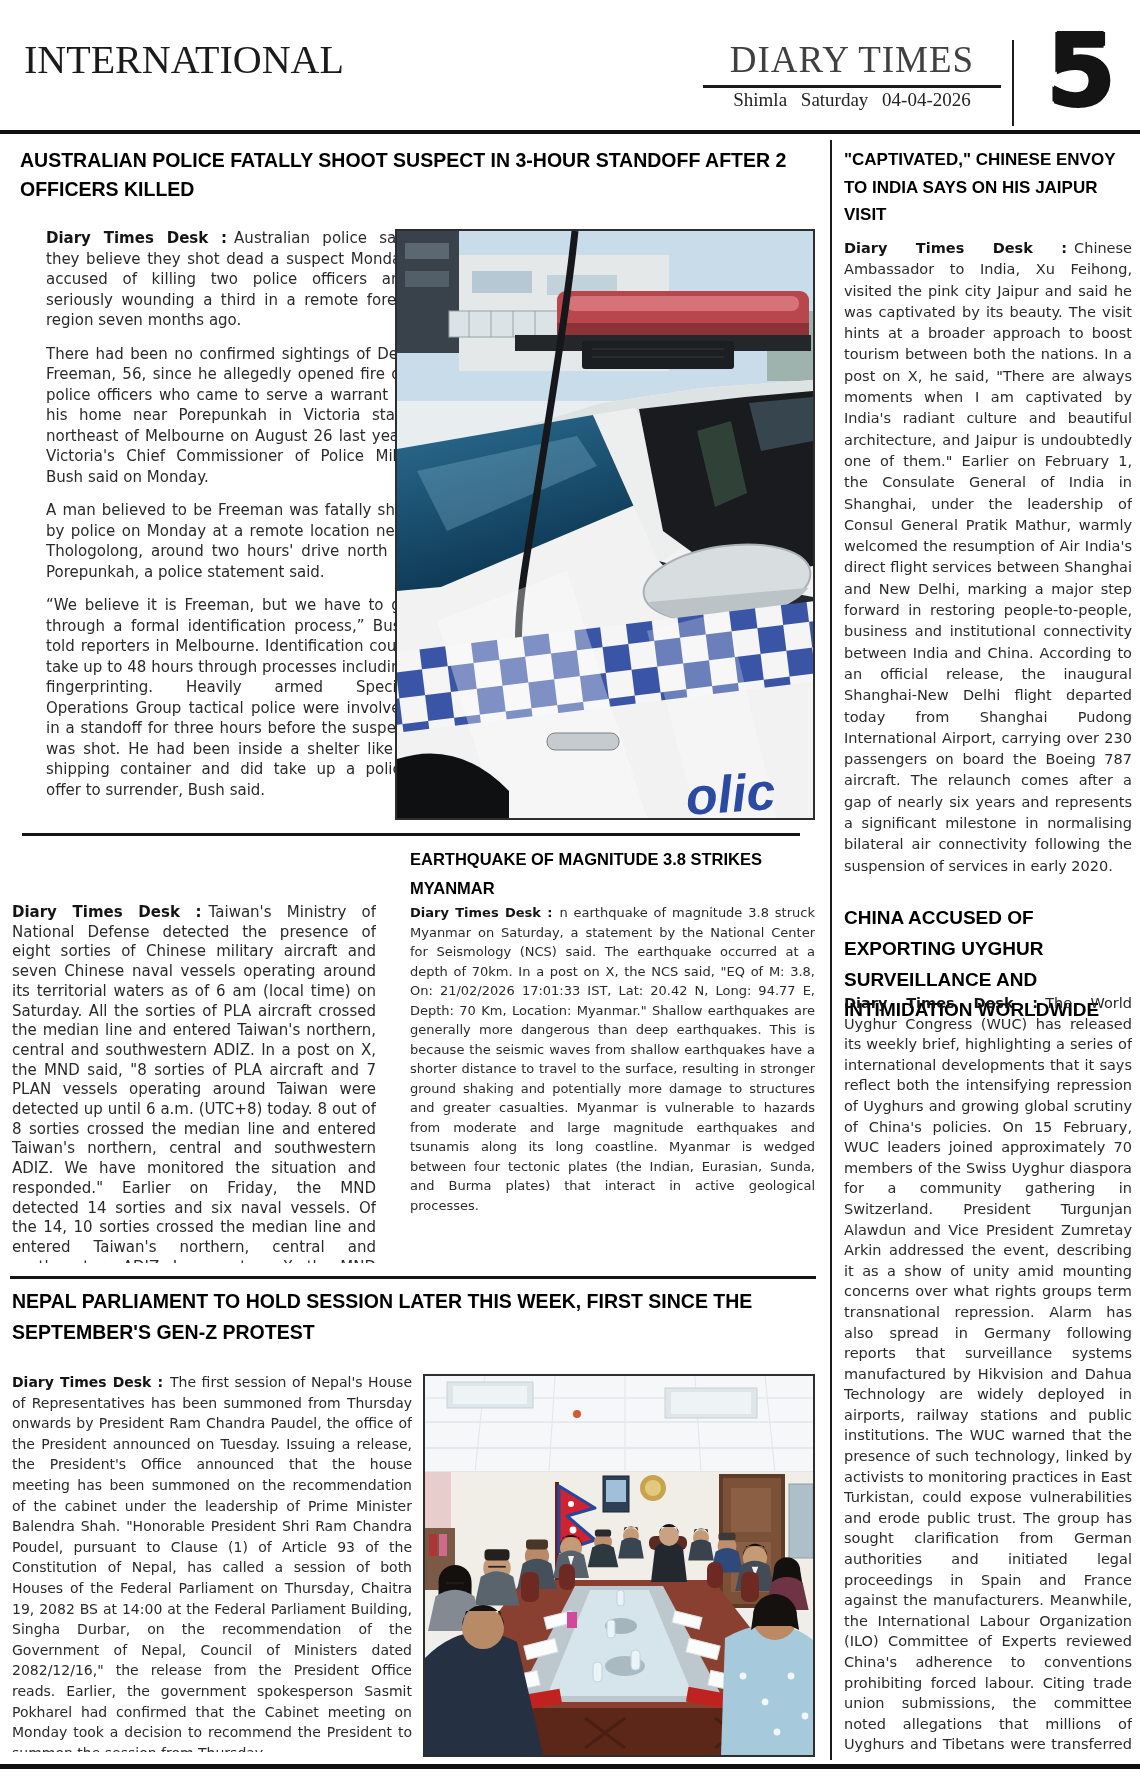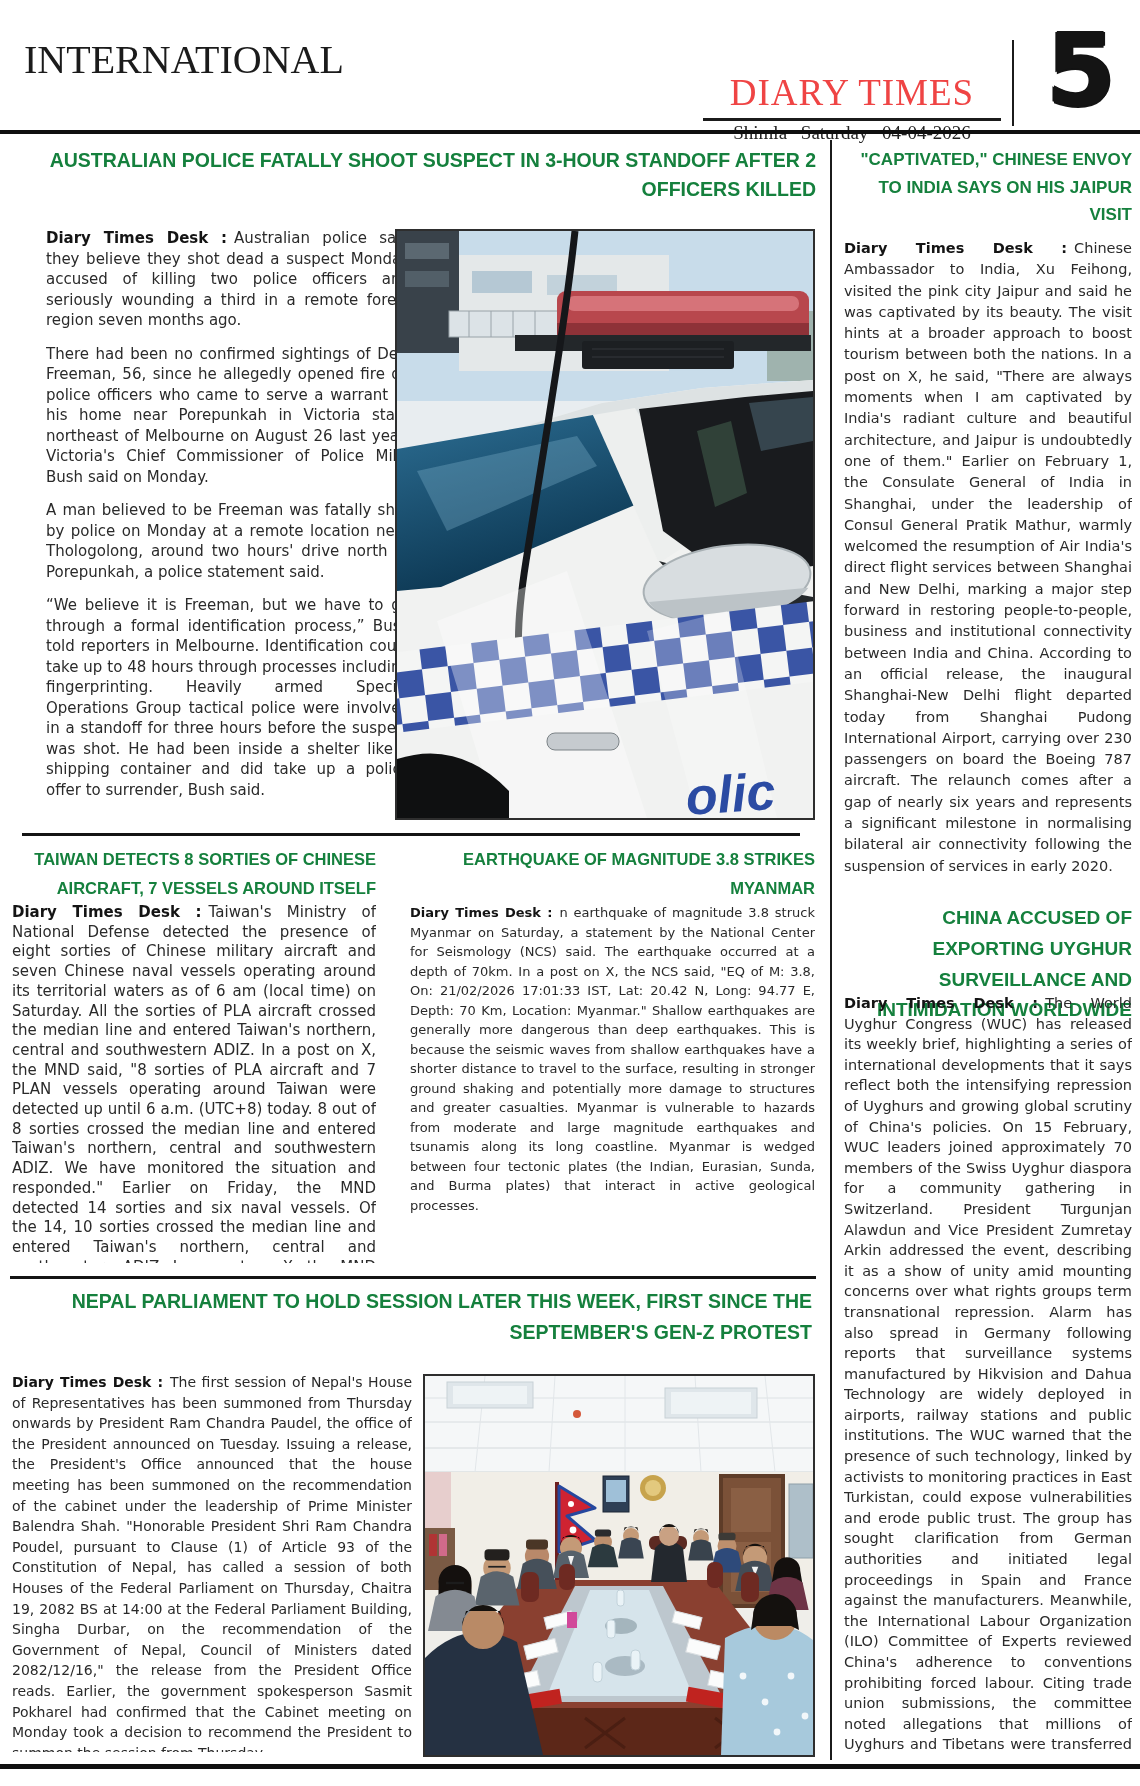--- a/index.html
+++ b/index.html
@@ -3,33 +3,33 @@
 <meta charset="utf-8">
 <style>
   html,body{margin:0;padding:0;background:#ffffff;}
   .page{position:relative;width:1140px;height:1786px;background:#ffffff;
         font-family:"DejaVu Sans",sans-serif;color:#2a2a2a;overflow:hidden;}
 
   
   .section-title{position:absolute;left:24px;top:40px;font-family:"Liberation Serif",serif;
 romanize:none;font-size:40px;line-height:1;color:#1b1b1b;letter-spacing:0px;}
   .mast-right{position:absolute;left:703px;top:40px;width:298px;text-align:center;}
-  .paper-name{font-family:"Liberation Serif",serif;font-size:37px;line-height:1.1;color:#ef4444;letter-spacing:1px;margin-top:33px;}
+  .paper-name{font-family:"Liberation Serif",serif;font-size:37px;line-height:1.1;color:#404040;letter-spacing:1px;}
   .mast-rule{border-top:3px solid #1b1b1b;margin-top:4px;}
   .edition-line{font-family:"Liberation Serif",serif;font-size:19px;margin-top:1px;word-spacing:9px;color:#222;}
   .mast-divider{position:absolute;left:1012px;top:40px;height:86px;width:2px;background:#1b1b1b;}
   .page-number{position:absolute;left:1026px;top:20px;width:106px;text-align:center;
     font-size:100px;line-height:1.02;font-weight:bold;color:#141414;letter-spacing:-4px;
     text-shadow:1.5px 0 0 #141414,-1.5px 0 0 #141414,0 1.5px 0 #141414,0 -1.5px 0 #141414;}
   .rule-top{position:absolute;left:0;top:130px;width:1140px;height:4px;background:#0f0f0f;}
   .rule-bottom{position:absolute;left:0;top:1764px;width:1140px;height:5px;background:#101010;}
   .divider-main{position:absolute;left:830px;top:140px;height:1620px;width:2px;background:#1b1b1b;}
 
   
-  .hl{position:absolute;text-align:right;font-weight:bold;color:#15803d;
+  .hl{position:absolute;text-align:left;font-weight:bold;color:#000000;
       font-family:"Liberation Sans",sans-serif;}
   .hl-aus{left:20px;top:146px;width:796px;font-size:19.5px;line-height:1.5;}
   .hl-taiwan{left:12px;top:845px;width:364px;font-size:16.5px;line-height:1.75;}
   .hl-quake{left:410px;top:845px;width:405px;font-size:16.5px;line-height:1.75;}
   .hl-nepal{left:12px;top:1286px;width:800px;font-size:19.5px;line-height:1.6;}
   .hl-jaipur{left:844px;top:146px;width:288px;font-size:17px;line-height:1.62;}
   .hl-uyghur{left:844px;top:903px;width:288px;font-size:19px;line-height:1.62;}
 
   .body-col{position:absolute;text-align:justify;overflow:hidden;hyphens:none;-webkit-hyphens:none;}
   .para{margin:0 0 13px 0;}
@@ -138,21 +138,20 @@
       <path d="M40,390 L170,340 L250,587 L100,587 Z" fill="#ffffff" opacity="0.35"></path>
       <path d="M250,400 L330,380 L380,587 L300,587 Z" fill="#ffffff" opacity="0.25"></path>
 
       <rect x="150" y="502" width="72" height="17" rx="8" fill="#c6cbcf" stroke="#7c8387"></rect>
       <path d="M0,528 Q62,508 112,560 L112,587 L0,587 Z" fill="#0f1011"></path>
       <text x="290" y="584" font-family="Liberation Sans, sans-serif" font-size="52" font-weight="bold" font-style="italic" fill="#2b4ba3" transform="rotate(-4 290 584)">olic</text>
     </svg>
   </div>
 
   <div class="rule-mid1"></div>
-  <div class="hl hl-taiwan">TAIWAN DETECTS 8 SORTIES OF CHINESE AIRCRAFT, 7 VESSELS AROUND ITSELF</div>
   <div class="body-col taiwan-text">
     <p class="para"><b class="byline">Diary Times Desk :</b><span>Taiwan's Ministry of National Defense detected the presence of eight sorties of Chinese military aircraft and seven Chinese naval vessels operating around its territorial waters as of 6 am (local time) on Saturday. All the sorties of PLA aircraft crossed the median line and entered Taiwan's northern, central and southwestern ADIZ. In a post on X, the MND said, "8 sorties of PLA aircraft and 7 PLAN vessels operating around Taiwan were detected up until 6 a.m. (UTC+8) today. 8 out of 8 sorties crossed the median line and entered Taiwan's northern, central and southwestern ADIZ. We have monitored the situation and responded." Earlier on Friday, the MND detected 14 sorties and six naval vessels. Of the 14, 10 sorties crossed the median line and entered Taiwan's northern, central and southwestern ADIZ. In a post on X, the MND said, "14 sorties of PLA aircraft and 6 PLAN vessels.</span></p>
   </div>
   <div class="hl hl-quake">EARTHQUAKE OF MAGNITUDE 3.8 STRIKES MYANMAR</div>
   <div class="body-col quake-text">
     <p class="para"><b class="byline">Diary Times Desk :</b><span>n earthquake of magnitude 3.8 struck Myanmar on Saturday, a statement by the National Center for Seismology (NCS) said. The earthquake occurred at a depth of 70km. In a post on X, the NCS said, "EQ of M: 3.8, On: 21/02/2026 17:01:33 IST, Lat: 20.42 N, Long: 94.77 E, Depth: 70 Km, Location: Myanmar." Shallow earthquakes are generally more dangerous than deep earthquakes. This is because the seismic waves from shallow earthquakes have a shorter distance to travel to the surface, resulting in stronger ground shaking and potentially more damage to structures and greater casualties. Myanmar is vulnerable to hazards from moderate and large magnitude earthquakes and tsunamis along its long coastline. Myanmar is wedged between four tectonic plates (the Indian, Eurasian, Sunda, and Burma plates) that interact in active geological processes.</span></p>
   </div>
 
   <div class="rule-mid2"></div>
   <div class="hl hl-nepal">NEPAL PARLIAMENT TO HOLD SESSION LATER THIS WEEK, FIRST SINCE THE SEPTEMBER'S GEN-Z PROTEST</div>

